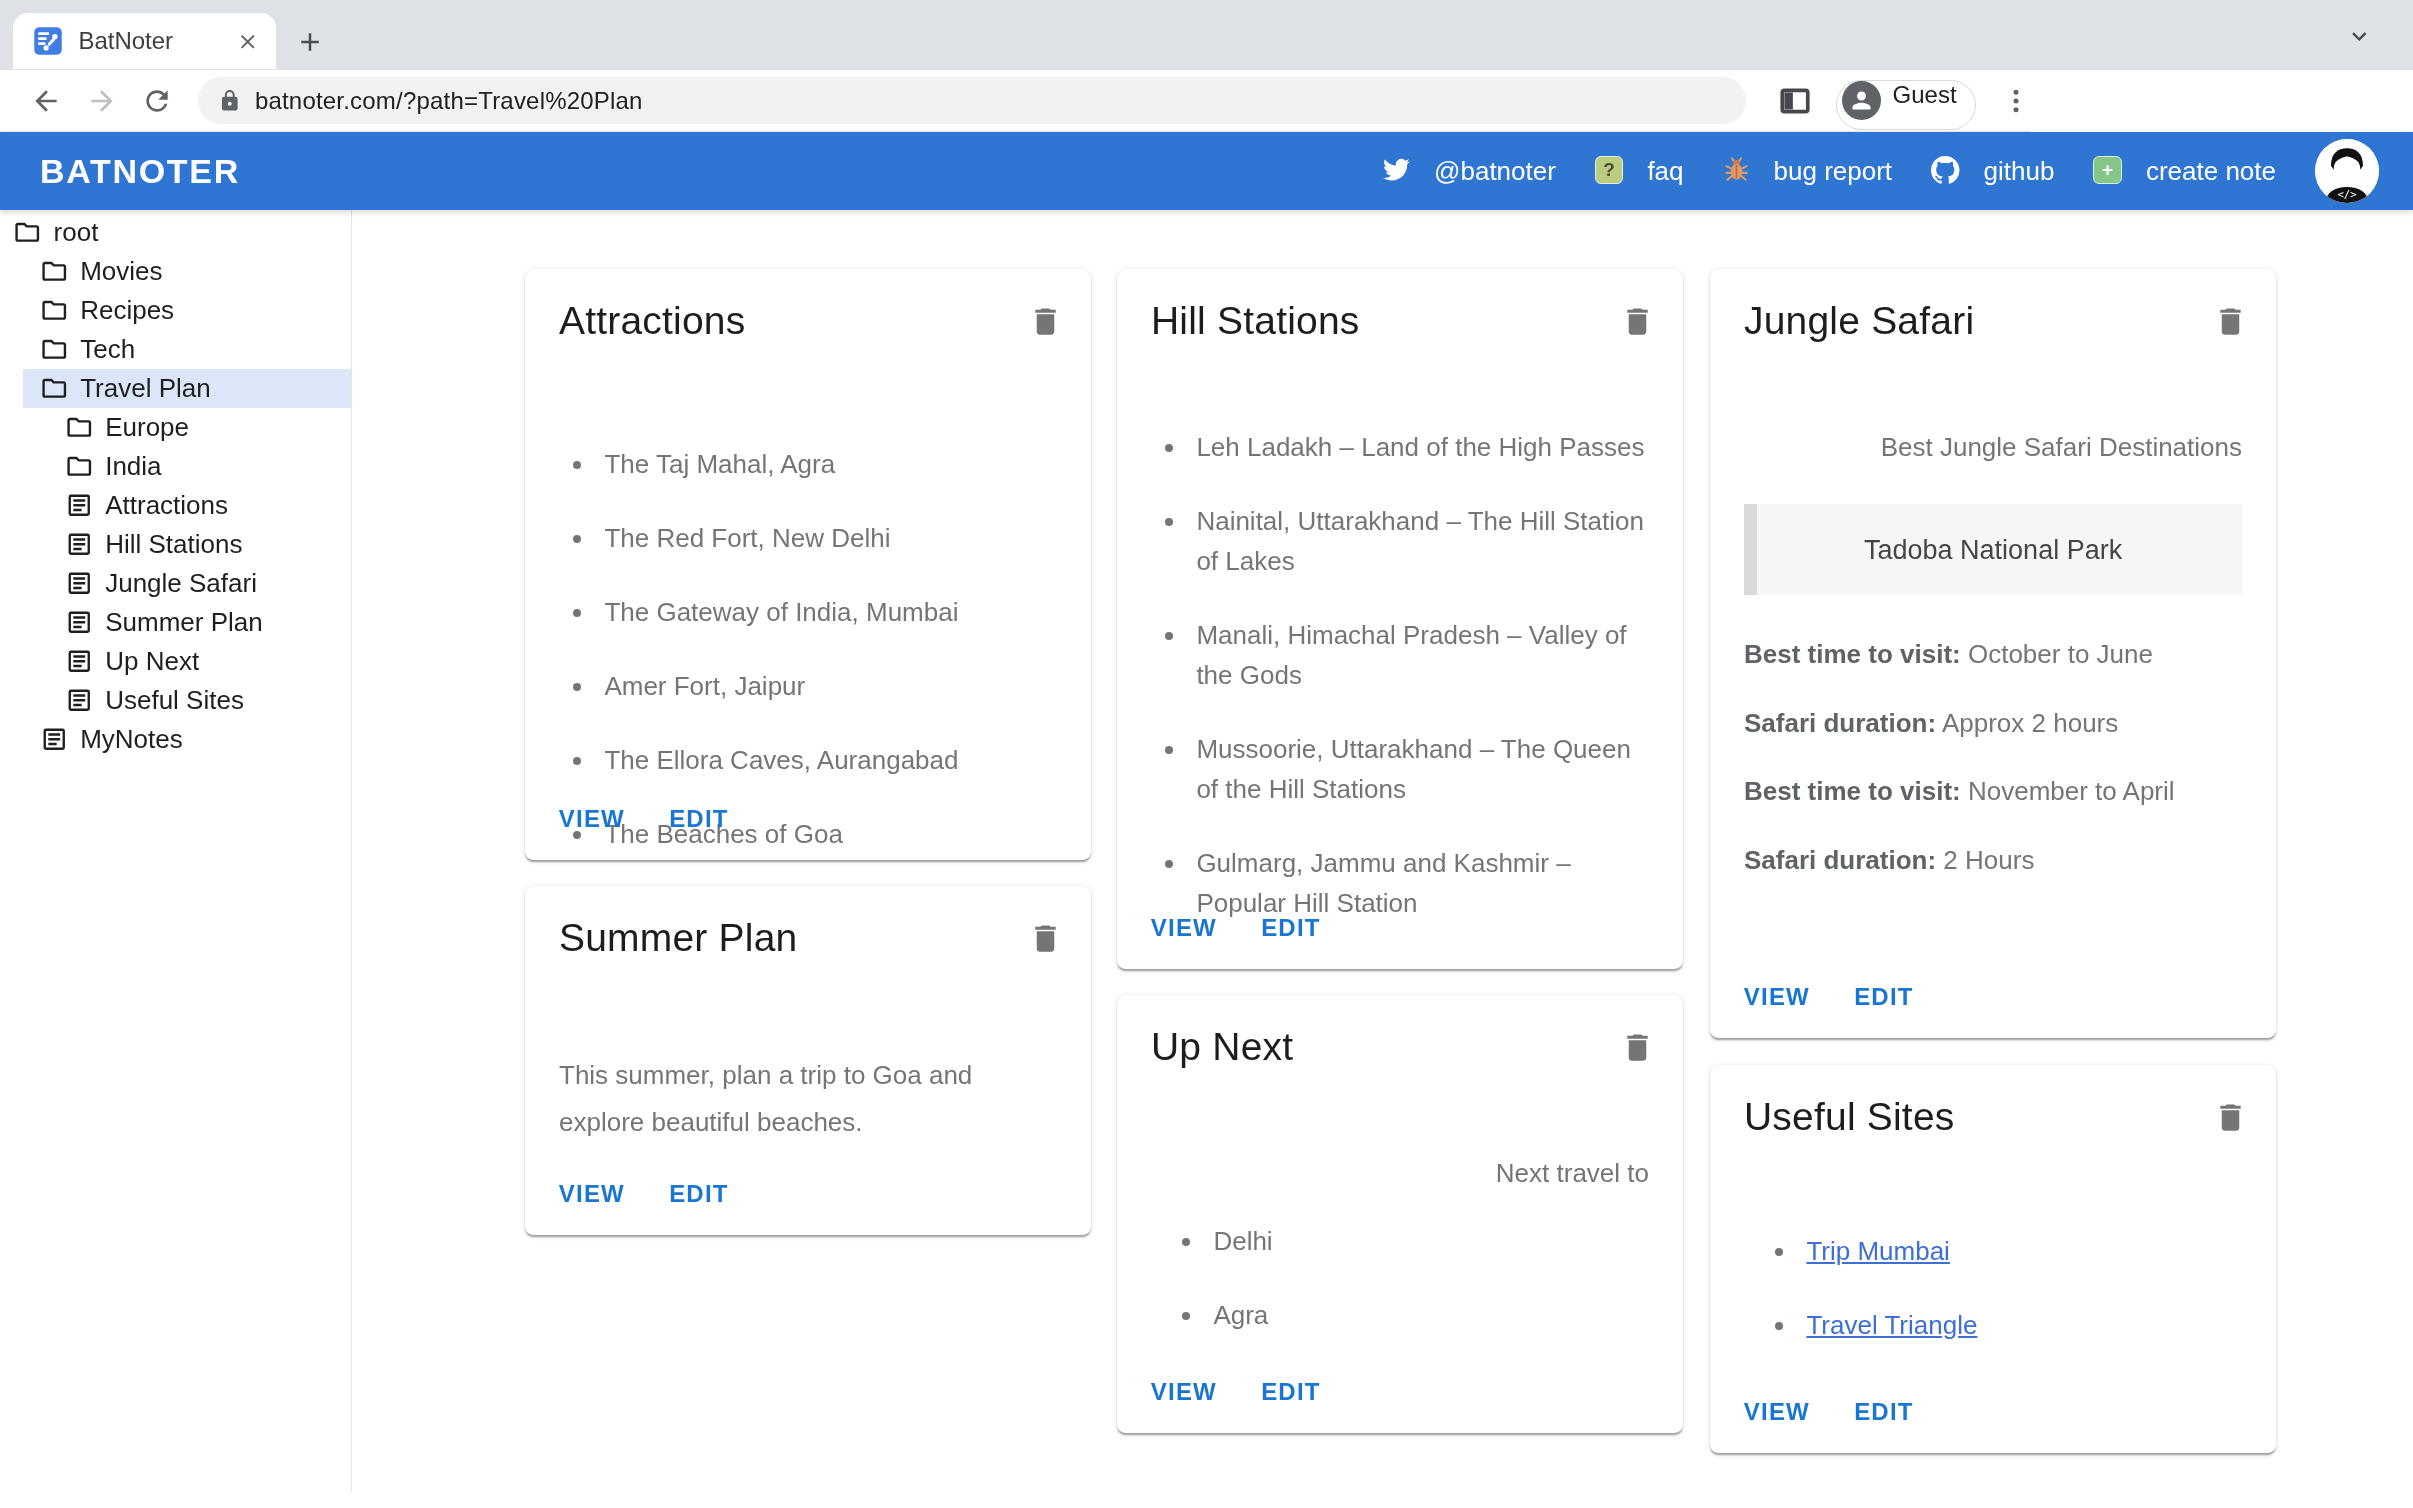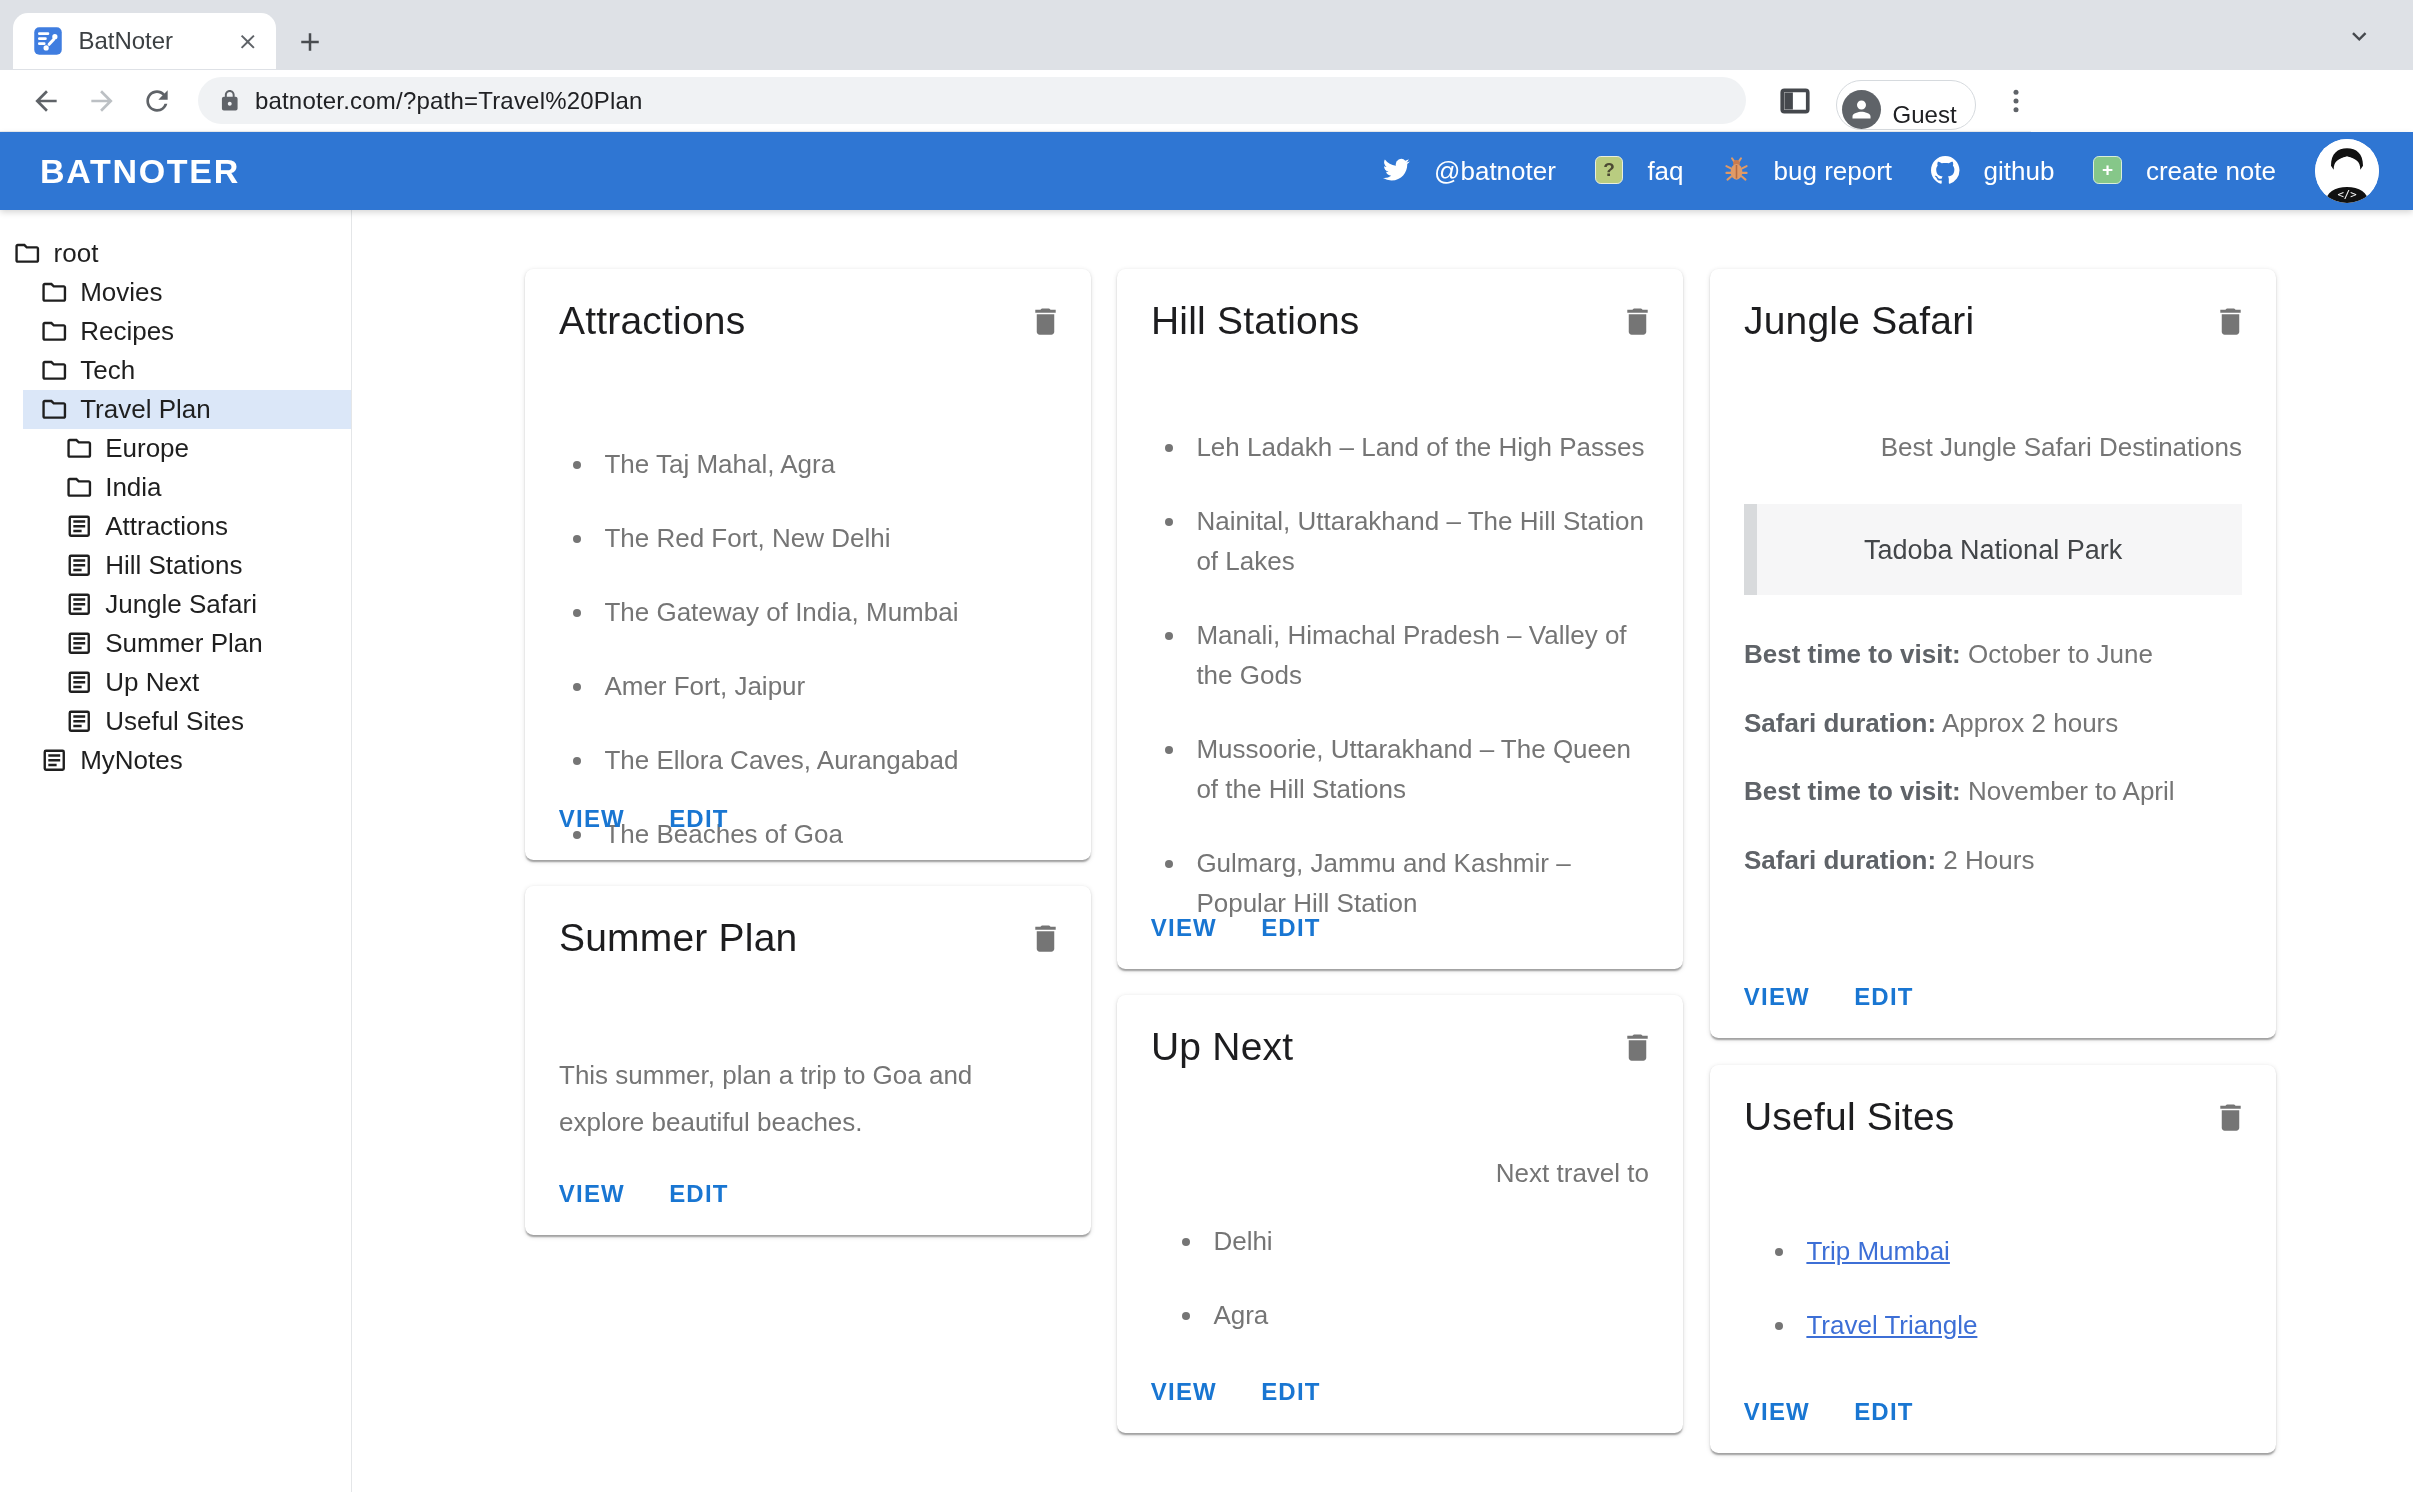--- a/index.html
+++ b/index.html
@@ -35,21 +35,21 @@
   }
   .nav-btn { background:none; border:none; padding:0; margin-left:23.5px; }
   .urlbar {
     margin-left:25px; width:1953px; height:47px; border-radius:23.5px;
     background:#f0f2f4; display:flex; align-items:center; padding:0 20px;
   }
   .url-text { font-size:24px; color:#202124; margin-left:13.4px; letter-spacing:0.2px; }
   .sidepanel-btn { background:none; border:none; padding:0; margin-left:32px; }
   .profile-chip {
     margin-left:23.5px; height:50px; border:1.7px solid #d6dade; border-radius:27px;
-    display:flex; align-items:flex-end; padding:0 18.4px 0 5px; background:#fff;margin-top:9px;
+    display:flex; align-items:flex-start; padding:0 18.4px 0 5px; background:#fff;margin-top:9px;
   }
   .profile-avatar {
     width:39px; height:39px; border-radius:50%; background:#5f6368;
     display:flex; align-items:center; justify-content:center;
   }
   .profile-label { font-size:24px; color:#202124; margin-left:11.7px; }
   .menu-btn { background:none; border:none; padding:0; margin-left:25px; }
 
   
   .appbar {
@@ -68,21 +68,21 @@
   .faq-badge { background:#b9cc80; color:#4c4a33; border:1.7px solid #e9eedd; }
   .create-badge { background:#86c789; color:#ffffff; border:1.7px solid #d9eeda; }
   .user-avatar {
     width:64px; height:64px; border-radius:50%; background:#ffffff; overflow:hidden;
     display:flex; align-items:center; justify-content:center;
   }
 
   
   .sidebar {
     position:absolute; left:0; top:210px; width:352px; bottom:16px;
-    background:#ffffff; border-right:1.7px solid #e4e6e8; padding-top:24px;
+    background:#ffffff; border-right:1.7px solid #e4e6e8; padding-top:3px;
   }
   .trow {
     height:39px; display:flex; align-items:center; font-size:26px; color:#1f1f1f; cursor:pointer;
   }
   .trow .ticon { margin-right:11.7px; flex:0 0 auto; }
   .l0 { padding-left:13.4px; }
   .l1 { padding-left:40px; }
   .l2 { padding-left:65px; }
   .trow.selected { background:linear-gradient(to right, transparent 23.5px, #dbe7f8 23.5px); }
 

